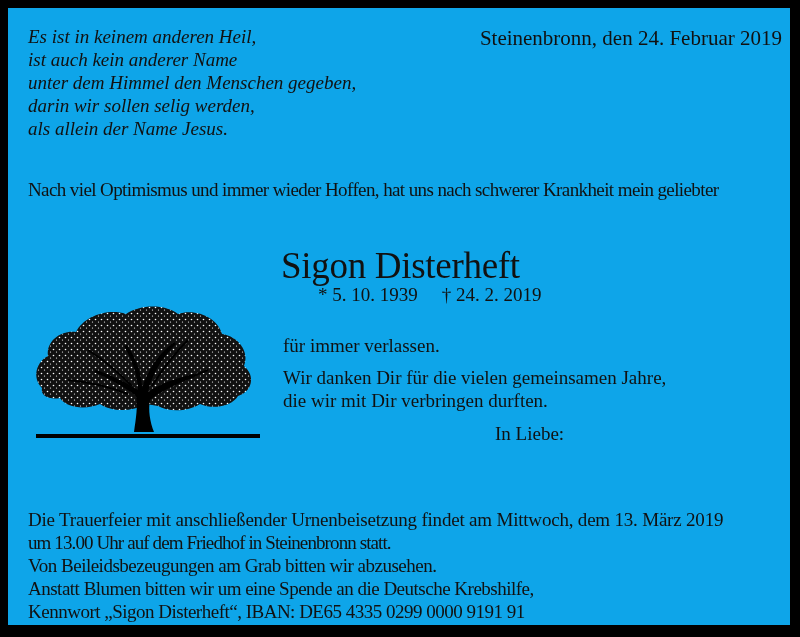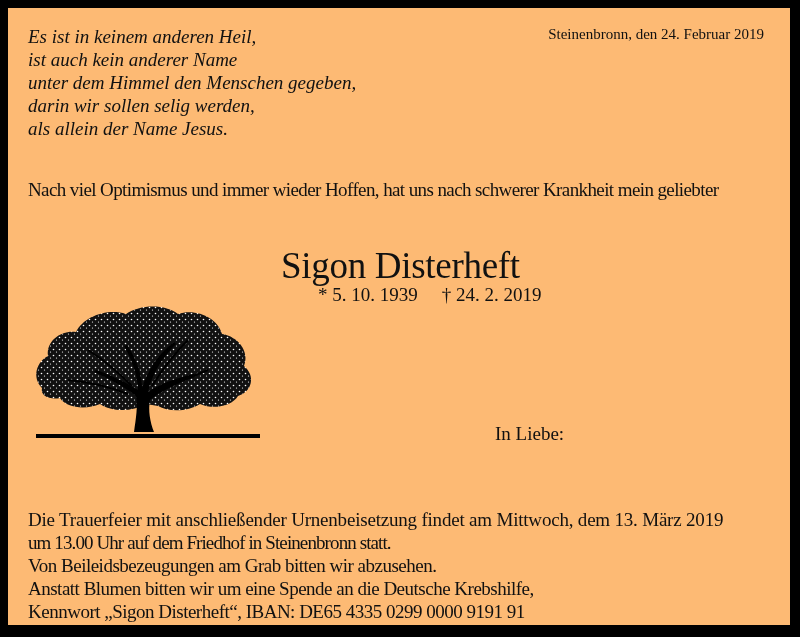--- a/index.html
+++ b/index.html
@@ -1,22 +1,22 @@
 <!DOCTYPE html>
 <html><head>
 <meta charset="utf-8">
 <style>
   html, body { margin:0; padding:0; }
   body { width:800px; height:637px; background:#000; position:relative; overflow:hidden;
          font-family:"Liberation Serif", "DejaVu Serif", serif; color:#111; }
-  .sheet { position:absolute; left:8px; top:8px; width:782px; height:617px; background:#fdba74; }
+  .sheet { position:absolute; left:8px; top:8px; width:782px; height:617px; background:#0ea5e9; }
   .abs { position:absolute; white-space:nowrap; }
   .verse { left:20px; top:17px; font-style:italic; font-size:19px; line-height:23px; }
   .verse div { white-space:nowrap; }
-  .place-date { right:26px; top:18px; font-size:15px; }
+  .place-date { right:8px; top:18px; font-size:21px; }
   .intro { left:20px; top:156px; font-size:19px; line-height:23px; letter-spacing:-0.6px;margin-top:14px; }
   .name { left:273px; top:236px; font-size:37px; letter-spacing:-0.3px; }
   .dates { left:277px; top:276px; font-size:19px;margin-left:33px; }
   .dates span.gap { display:inline-block; width:24px; }
   .tree { left:20px; top:292px; width:232px; height:140px; }
   .left-text { left:275px; top:326px; font-size:19px; line-height:23px; }
   .left-text .p2 { margin-top:9px; }
   .sign { left:487px; top:414px; font-size:19px; line-height:23px; }
   .sign .names { margin-top:9px; }
   .funeral { left:20px; top:500px; font-size:19px; line-height:23px; }
@@ -61,20 +61,25 @@
 
       <path d="M14,88 C4,78 8,62 20,56 C18,40 34,30 48,32 C56,16 80,8 98,14 C112,4 138,4 150,14 C168,8 190,18 194,34 C210,36 222,52 216,66 C228,76 224,92 210,96 C204,106 186,110 172,104 C160,112 140,112 130,106 L118,104 C104,112 84,112 72,104 C58,110 38,108 32,98 C22,100 12,96 14,88 Z" fill="url(#leaves)"></path>
 
       <path d="M106,132 C108,118 110,106 108,96 C98,88 84,80 66,72 L68,70 C86,76 100,84 110,90 C110,76 104,60 96,46 L99,45 C108,58 114,74 114,88 C120,70 130,54 146,42 L148,44 C134,58 124,74 120,92 C132,84 148,78 166,74 L167,77 C150,82 134,90 122,100 C120,110 122,122 126,132 Z" fill="#000"></path>
       <path d="M40,80 C60,82 80,86 100,94 M180,70 C160,78 140,86 124,96 M60,50 C76,60 90,72 104,86 M160,40 C146,54 134,70 124,86" stroke="#000" stroke-width="2" fill="none"></path>
 
       <rect x="8" y="134" width="224" height="4" fill="#000"></rect>
     </svg>
   </div>
 
+  <div class="abs left-text">
+    <div>für immer verlassen.</div>
+    <div class="p2">Wir danken Dir für die vielen gemeinsamen Jahre,</div>
+    <div>die wir mit Dir verbringen durften.</div>
+  </div>
 
   <div class="abs sign">
     <div>In Liebe:</div>
   </div>
 
   <div class="abs funeral">
     <div class="l1">Die Trauerfeier mit anschließender Urnenbeisetzung findet am Mittwoch, dem 13. März 2019</div>
     <div class="l2">um 13.00 Uhr auf dem Friedhof in Steinenbronn statt.</div>
     <div class="l3">Von Beileidsbezeugungen am Grab bitten wir abzusehen.</div>
     <div class="l4">Anstatt Blumen bitten wir um eine Spende an die Deutsche Krebshilfe,</div>

